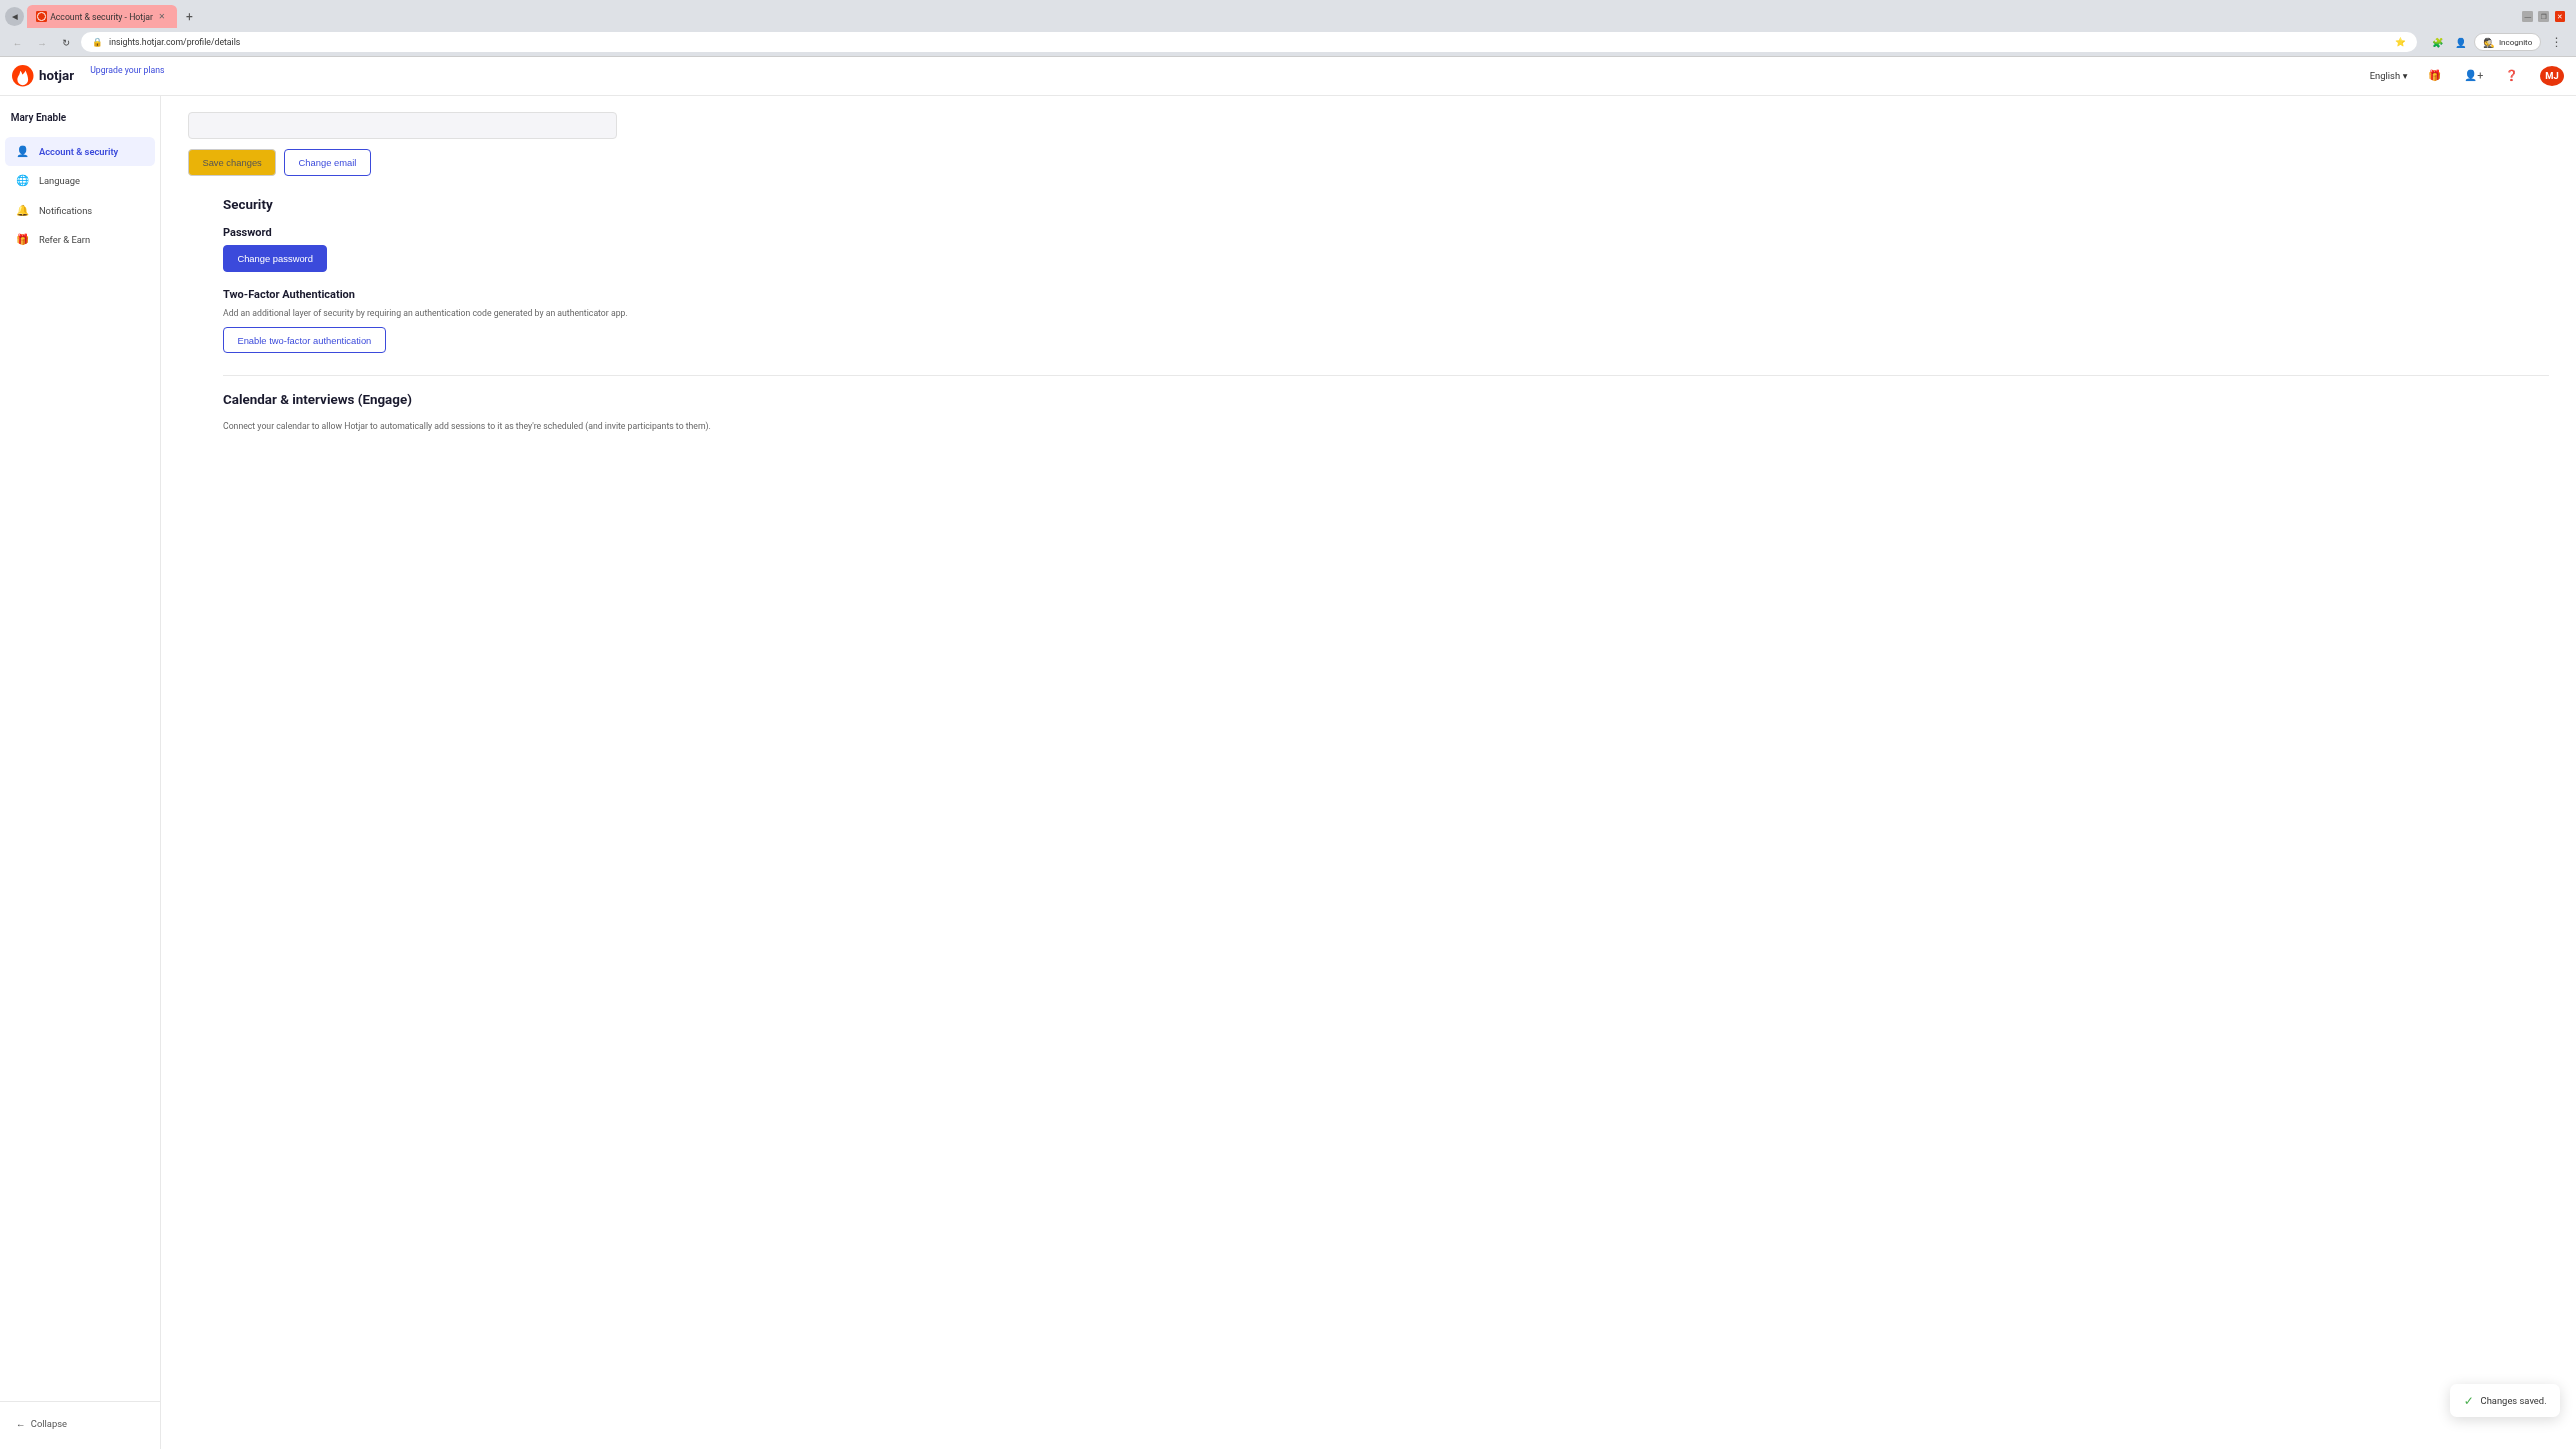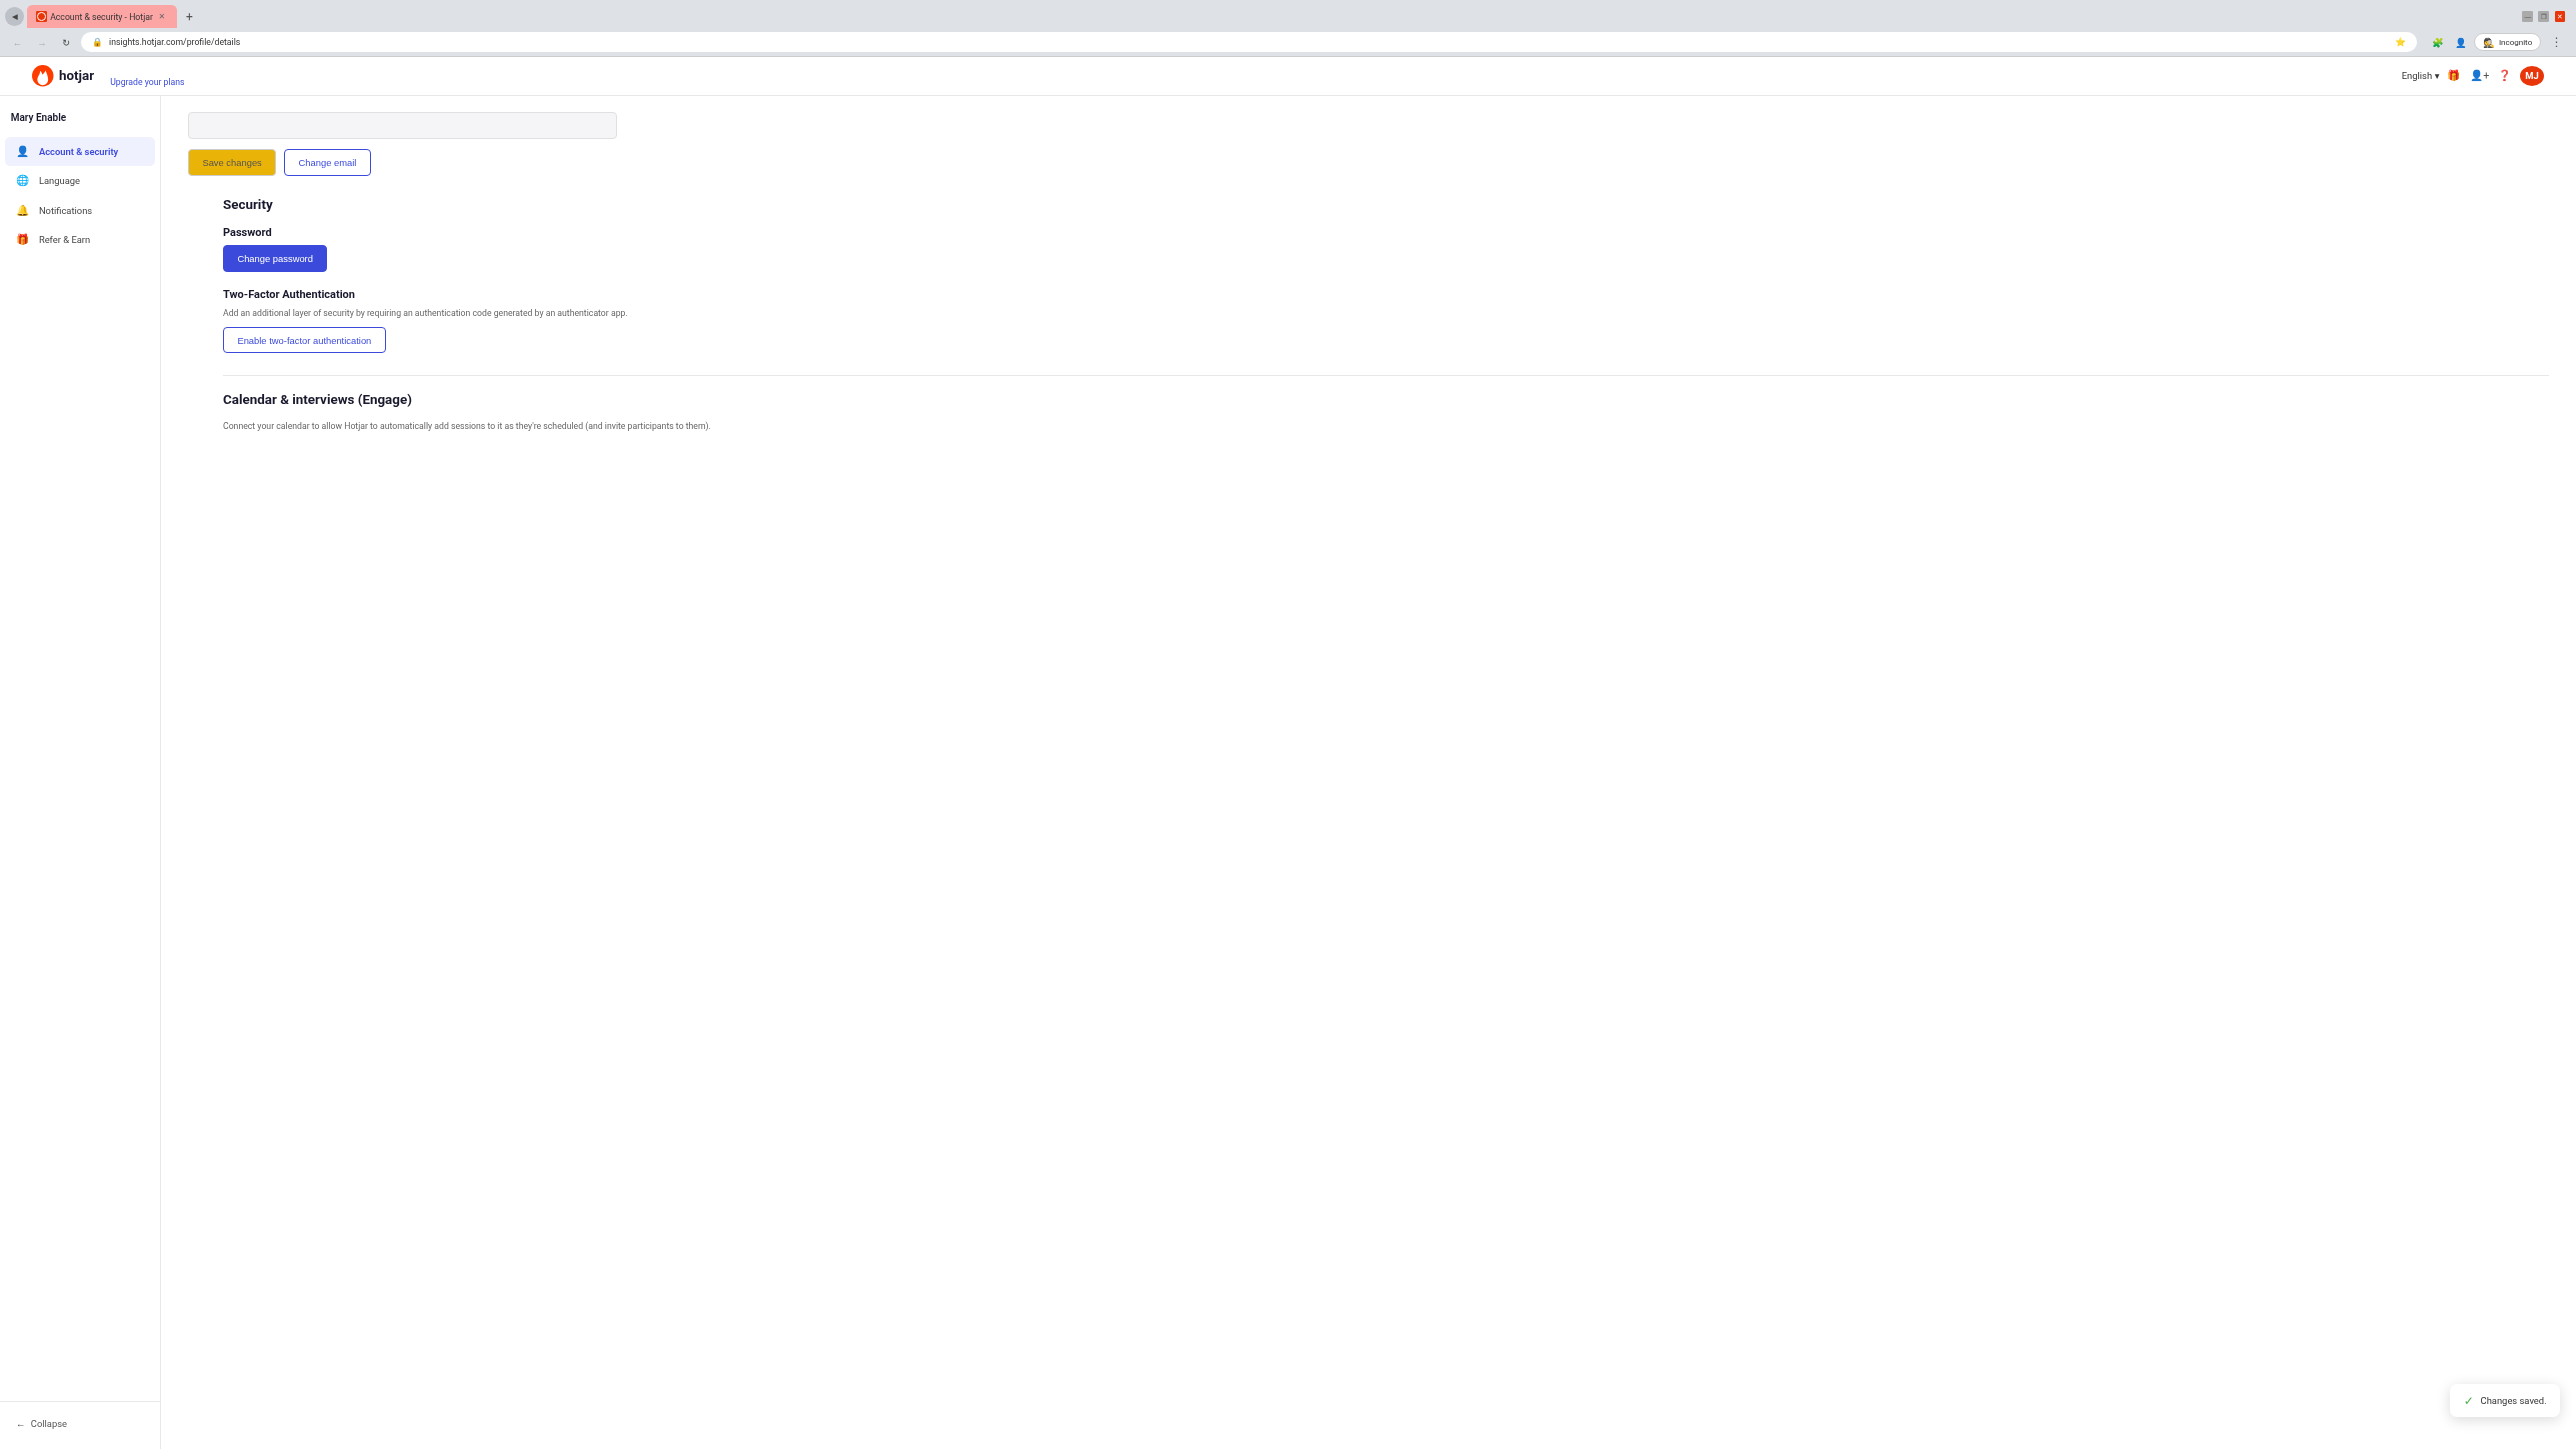--- a/index.html
+++ b/index.html
@@ -23,26 +23,26 @@
     .nav-btn.disabled { color: #aaa; }
     .url-bar { flex: 1; background: #fff; border-radius: 13.4px; padding: 4px 10.7px; font-size: 8.7px; color: #333; display: flex; align-items: center; gap: 5.4px; border: 1.3px solid transparent; }
     .url-text { flex: 1; font-size: 8.7px; color: #333; }
     .address-right { display: flex; align-items: center; gap: 4px; margin-left: 5.4px; }
     .addr-icon { width: 19px; height: 19px; border-radius: 50%; display: flex; align-items: center; justify-content: center; font-size: 9.4px; color: #555; cursor: pointer; }
     .incognito-btn { display: flex; align-items: center; gap: 4px; background: #fff; border-radius: 13.4px; padding: 2.7px 8px; font-size: 8px; color: #333; border: 0.7px solid #ccc; cursor: pointer; }
     .menu-btn { font-size: 12px; color: #555; cursor: pointer; padding: 2.7px 5.4px; }
 
     
     .app-wrapper { display: flex; flex-direction: column; height: calc(100vh - 50px); }
-    .app-header { display: flex; align-items: flex-end; padding: 8px 32px; border-bottom: 0.7px solid #e8e8e8; background: #fff; gap: 13.4px; }
+    .app-header { display: flex; align-items: flex-start; padding: 8px 12px; border-bottom: 0.7px solid #e8e8e8; background: #fff; gap: 13.4px; }
     .hotjar-logo { display: flex; align-items: center; gap: 5.4px; text-decoration: none; }
     .logo-icon { width: 21.5px; height: 21.5px; }
     .logo-text { font-size: 13.4px; font-weight: 700; color: #1a1a2e; }
     .upgrade-link { font-size: 8.7px; color: #3b4adb; text-decoration: none; margin-left: 2.7px; }
-    .header-right { margin-left: auto; display: flex; align-items: center; gap: 4px; }
+    .header-right { margin-left: auto; display: flex; align-items: center; gap: 17px; }
     .lang-selector { display: flex; align-items: center; gap: 2.7px; font-size: 9.4px; color: #333; cursor: pointer; }
     .header-icon { width: 21.5px; height: 21.5px; border-radius: 50%; display: flex; align-items: center; justify-content: center; font-size: 10.7px; color: #555; cursor: pointer; position: relative; }
     .avatar { width: 24px; height: 20px; border-radius: 50%; background: #e8350a; display: flex; align-items: center; justify-content: center; color: #fff; font-weight: 700; font-size: 9.4px; cursor: pointer; }
 
     
     .main-layout { display: flex; flex: 1; overflow: hidden; }
 
     
     .sidebar { width: 161px; background: #fff; border-right: 0.7px solid #e8e8e8; display: flex; flex-direction: column; padding: 10.7px 0; flex-shrink: 0; }
     .sidebar-user { padding: 5.4px 10.7px 13.4px; font-size: 10px; font-weight: 600; color: #1a1a2e; }

